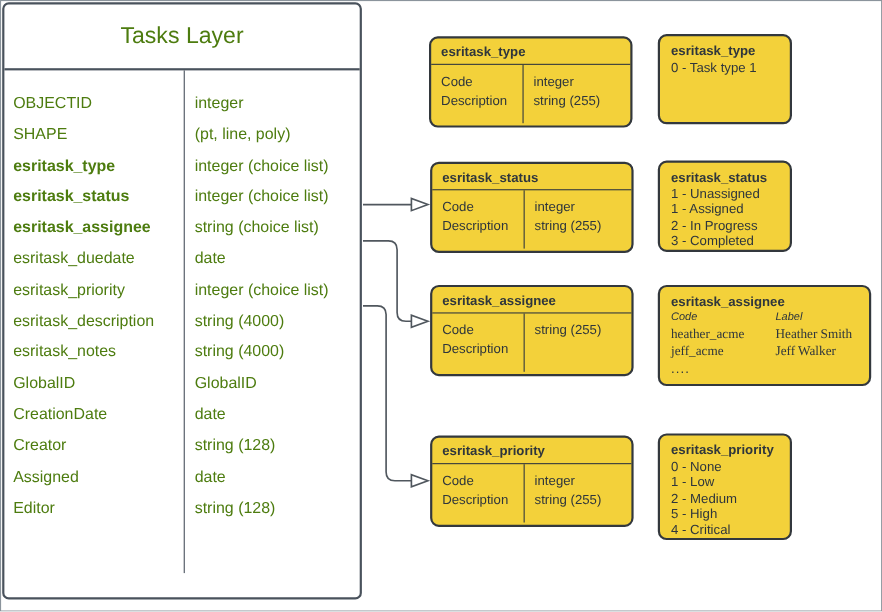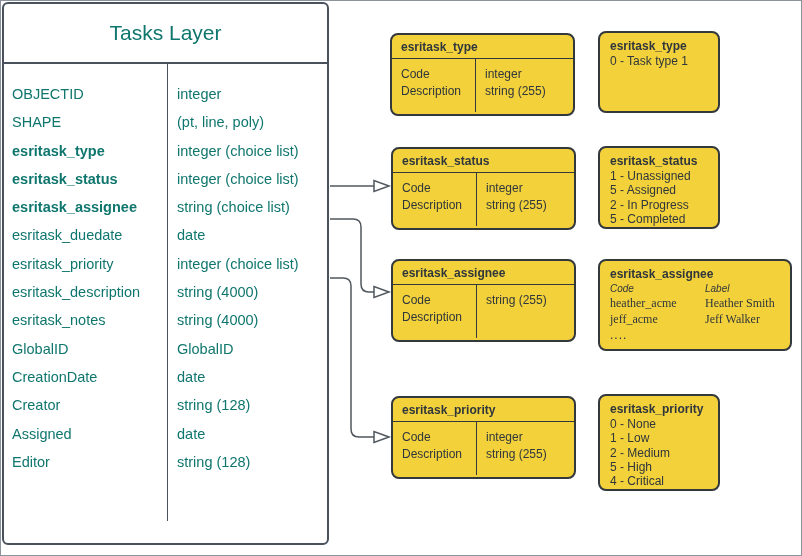--- a/index.html
+++ b/index.html
@@ -1,20 +1,20 @@
 <!DOCTYPE html>
 <html><head>
 <meta charset="utf-8">
 <style>
   html,body{margin:0;padding:0;background:#fff;font-family:"Liberation Sans",sans-serif;}
   .canvas{position:relative;width:800px;height:554px;border:1px solid #8b949c;background:#fff;overflow:hidden;}
 
   
   .tasks-table{position:absolute;left:1px;top:1px;width:327px;height:543px;
-    border:2px solid #49525c;border-radius:6px;background:#fff;box-sizing:border-box;color:#0f766e;}
+    border:2px solid #49525c;border-radius:6px;background:#fff;box-sizing:border-box;color:#4d7c0f;}
   .tasks-title{height:58px;line-height:58px;text-align:center;font-size:21px;
     border-bottom:2px solid #49525c;}
   .tasks-body{position:relative;display:grid;grid-template-columns:163px 1fr;
     padding-top:16px;font-size:14.5px;}
   .col-divider{position:absolute;left:163px;top:0;bottom:-457px;width:0;
     border-left:1.5px solid #49525c;height:457px;}
   .frow{display:contents;}
   .fname{padding-left:8px;line-height:28.3px;white-space:nowrap;}
   .ftype{padding-left:10px;line-height:28.3px;white-space:nowrap;}
   .bold .fname{font-weight:bold;}
@@ -137,23 +137,23 @@
   </div>
 
   <div class="vbox" style="left:597px;top:30px;width:122px;height:82px;">
     <div class="vbox-title">esritask_type</div>
     <div class="vitem">0 - Task type 1</div>
   </div>
 
   <div class="vbox" style="left:597px;top:145px;width:122px;height:83px;">
     <div class="vbox-title">esritask_status</div>
     <div class="vitem">1 - Unassigned</div>
-    <div class="vitem">5 - Assigned</div>
+    <div class="vitem">1 - Assigned</div>
     <div class="vitem">2 - In Progress</div>
-    <div class="vitem">5 - Completed</div>
+    <div class="vitem">3 - Completed</div>
   </div>
 
   <div class="vbox" style="left:597px;top:258px;width:194px;height:92px;">
     <div class="vbox-title">esritask_assignee</div>
     <div class="vgrid">
       <div class="vhead">Code</div>
       <div class="vhead">Label</div>
       <div class="vcell">heather_acme</div>
       <div class="vcell">Heather Smith</div>
       <div class="vcell">jeff_acme</div>

